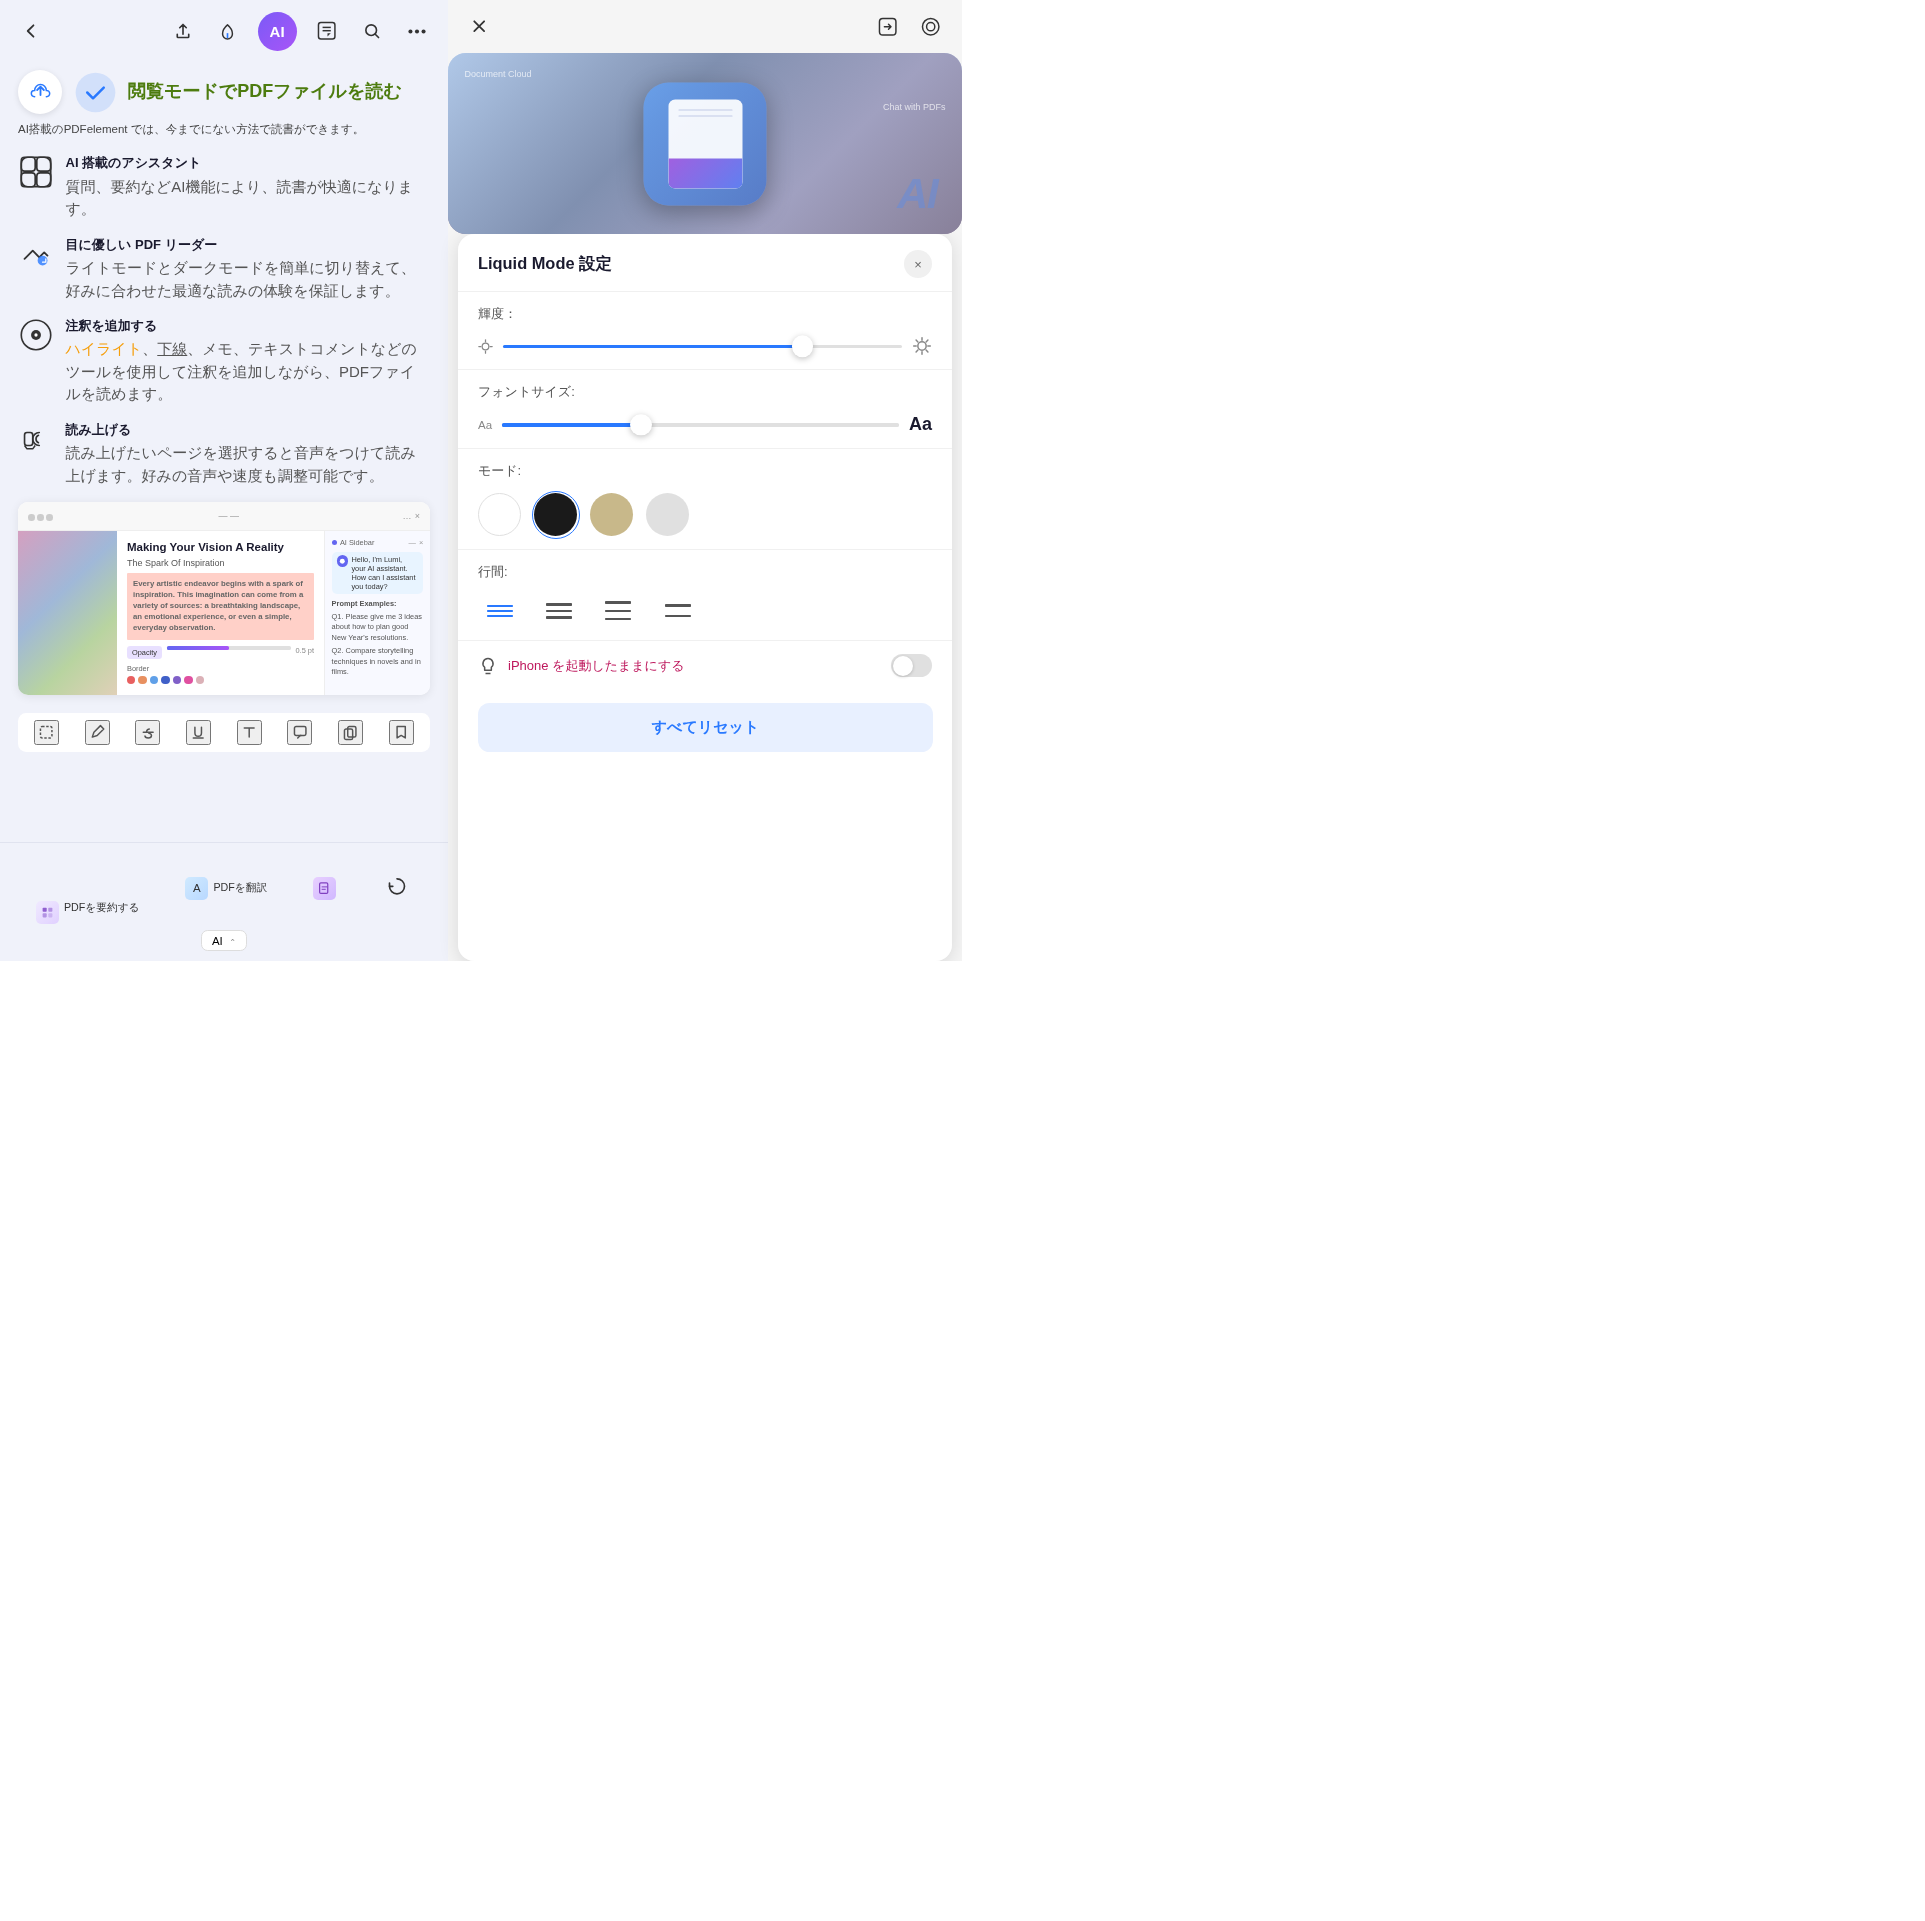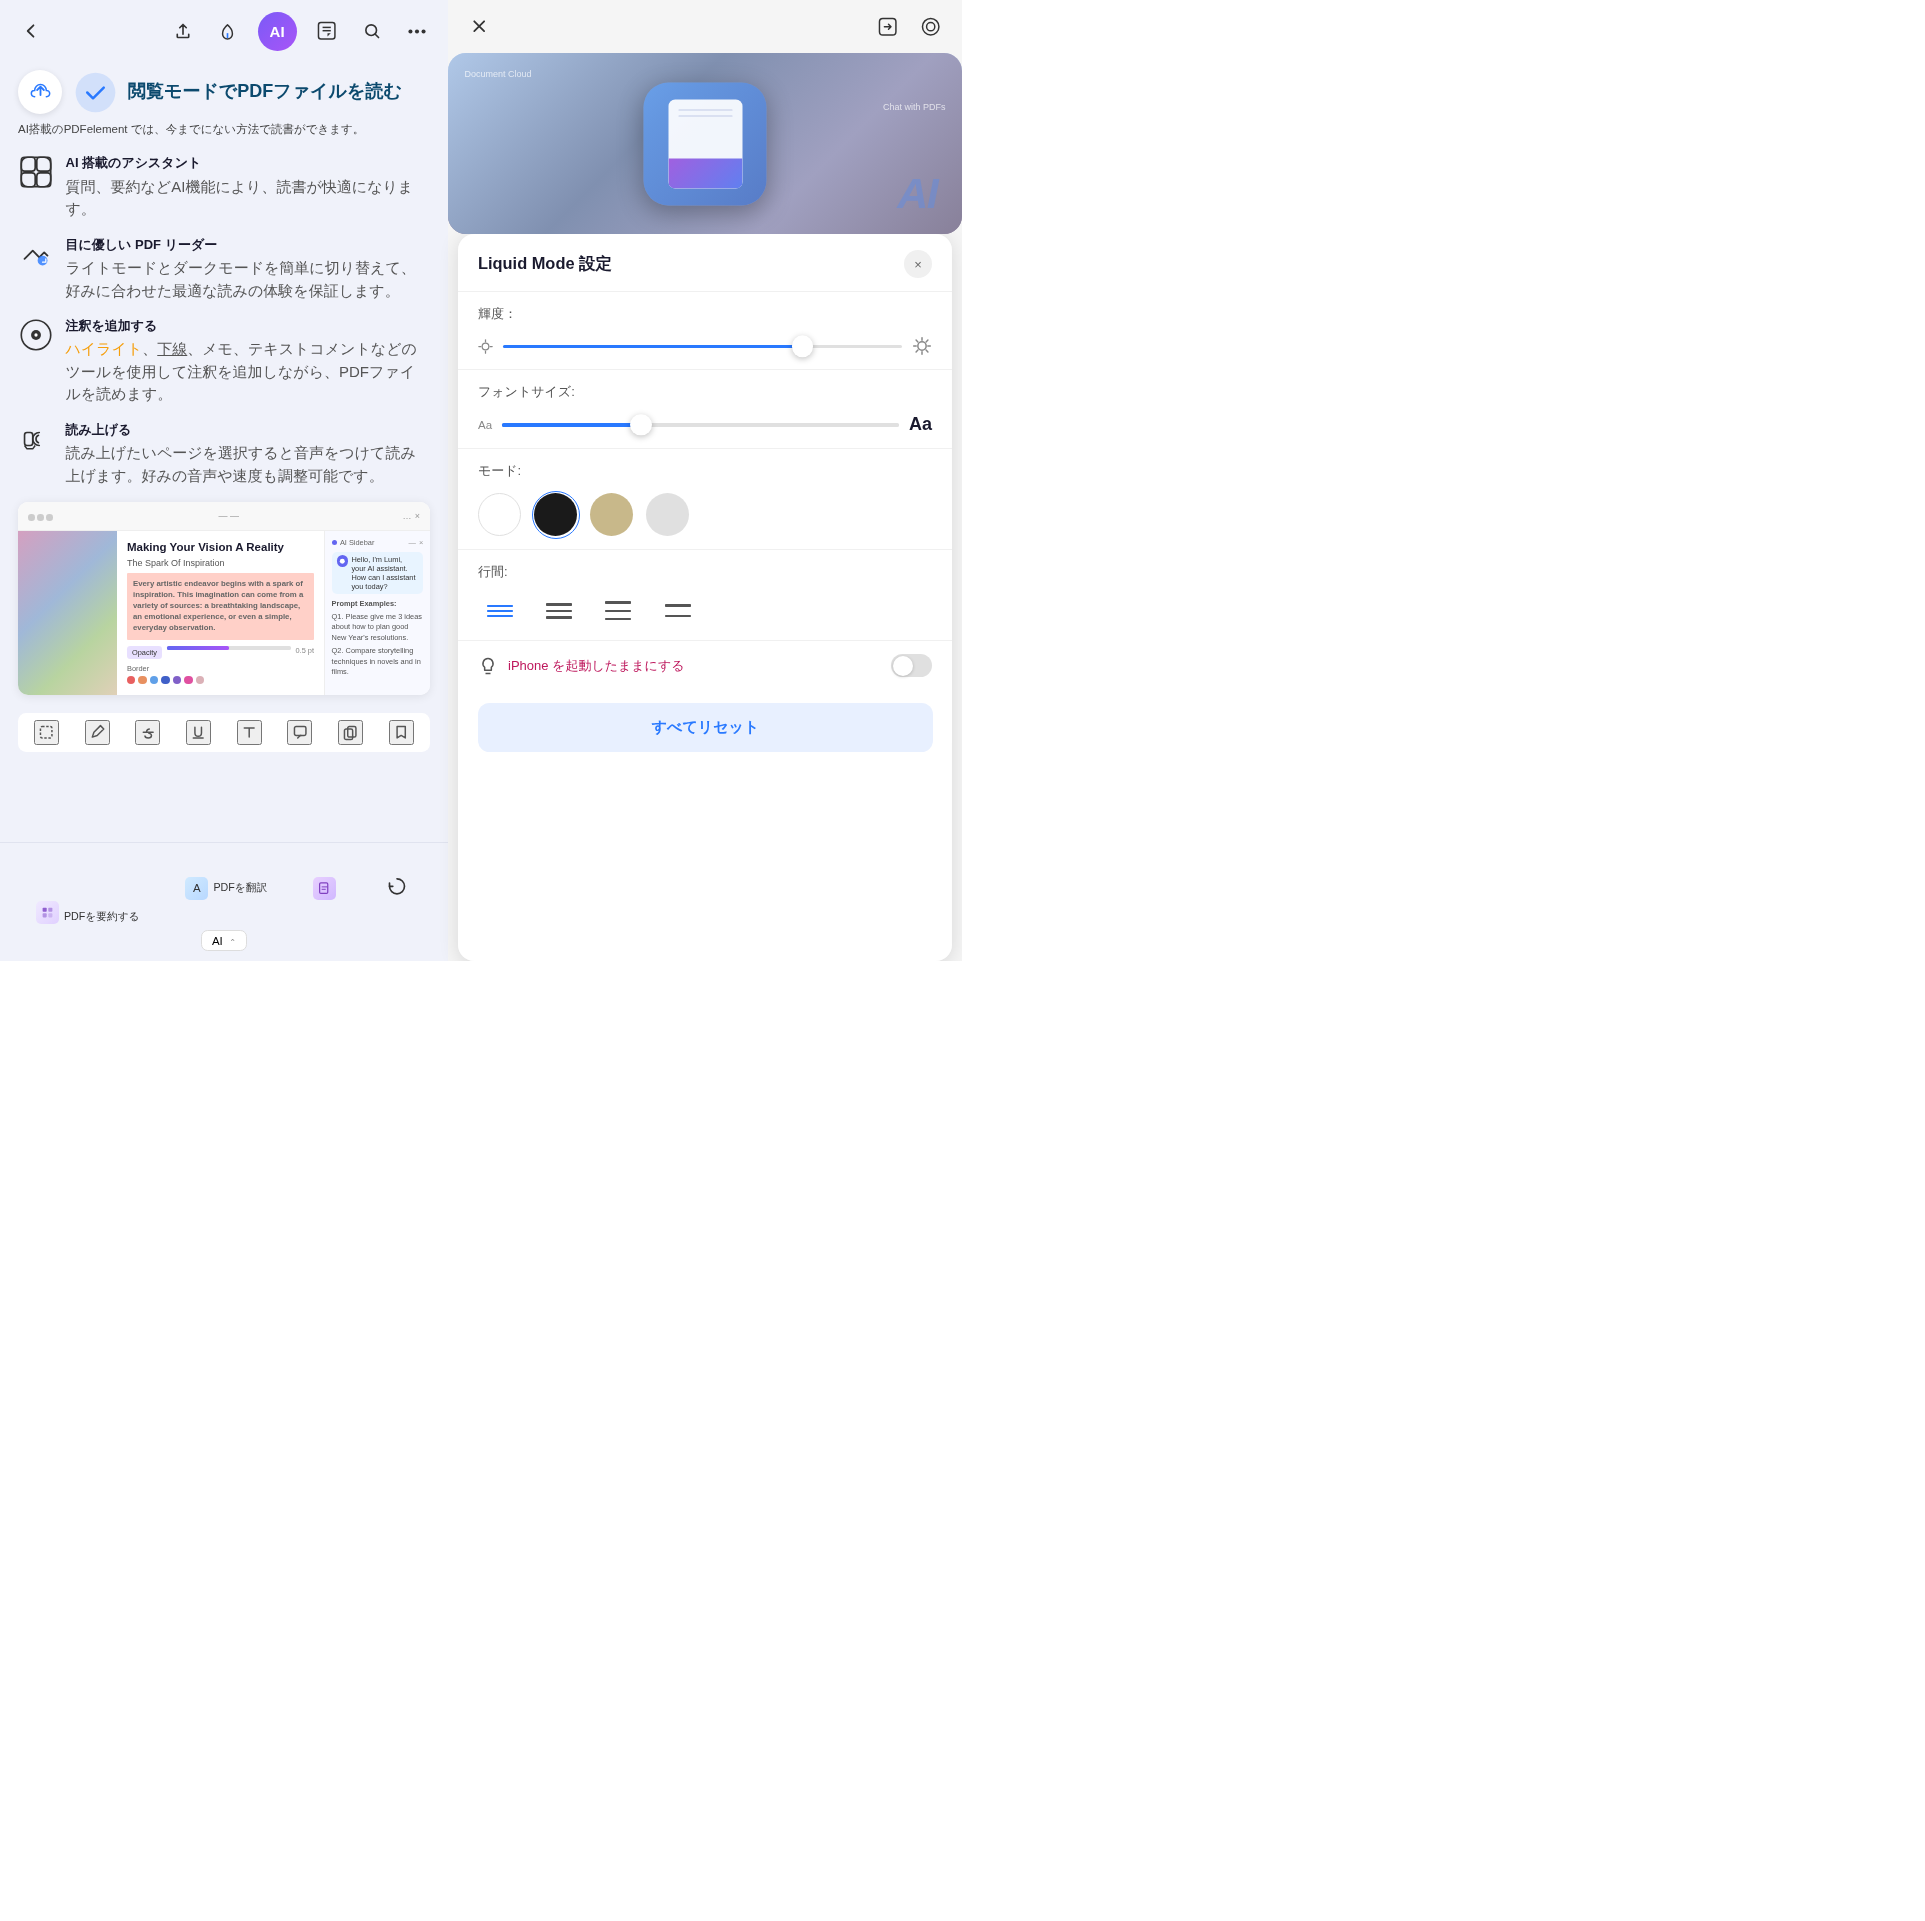--- a/index.html
+++ b/index.html
@@ -81,21 +81,21 @@
       flex-shrink: 0;
     }
     .blue-check-icon {
       width: 43px;
       height: 43px;
       flex-shrink: 0;
     }
     .hero-title {
       font-size: 18px;
       font-weight: 700;
-      color: #0c4a6e;
+      color: #4d7c0f;
       line-height: 1.3;
     }
 
     .hero-subtitle {
       font-size: 11.5px;
       color: #444;
       margin-bottom: 16.4px;
       line-height: 1.5;
     }
 
@@ -716,21 +716,21 @@
       <button class="toolbar-icon">
         <svg width="16.4" height="16.4" viewBox="0 0 20 20" fill="none">
           <path d="M5 3h10v14l-5-3-5 3V3z" stroke="#555" stroke-width="1.8" stroke-linejoin="round" fill="none"></path>
         </svg>
       </button>
     </div>
   </div>
 
   <div class="bottom-bar">
     <div class="ai-bottom-row">
-      <button class="ai-bottom-item" style="background:none; border:none; cursor:pointer; display:flex; align-items:flex-end; gap:5px;margin-top:48px;">
+      <button class="ai-bottom-item" style="background:none; border:none; cursor:pointer; display:flex; align-items:flex-start; gap:5px;margin-top:48px;">
         <div style="width:23px;height:23px;background:linear-gradient(135deg,#f0eaff,#e0d0ff);border-radius:5px;display:flex;align-items:center;justify-content:center;">
           <svg width="13" height="13" viewBox="0 0 16 16" fill="none">
             <rect x="2" y="2" width="5" height="5" rx="1" fill="#9060d0"></rect>
             <rect x="9" y="2" width="5" height="5" rx="1" fill="#9060d0" opacity="0.6"></rect>
             <rect x="2" y="9" width="5" height="5" rx="1" fill="#9060d0" opacity="0.6"></rect>
             <rect x="9" y="9" width="5" height="5" rx="1" fill="#9060d0" opacity="0.3"></rect>
           </svg>
         </div>
         <span style="font-size:10.7px;color:#333;">PDFを要約する</span>
       </button>

